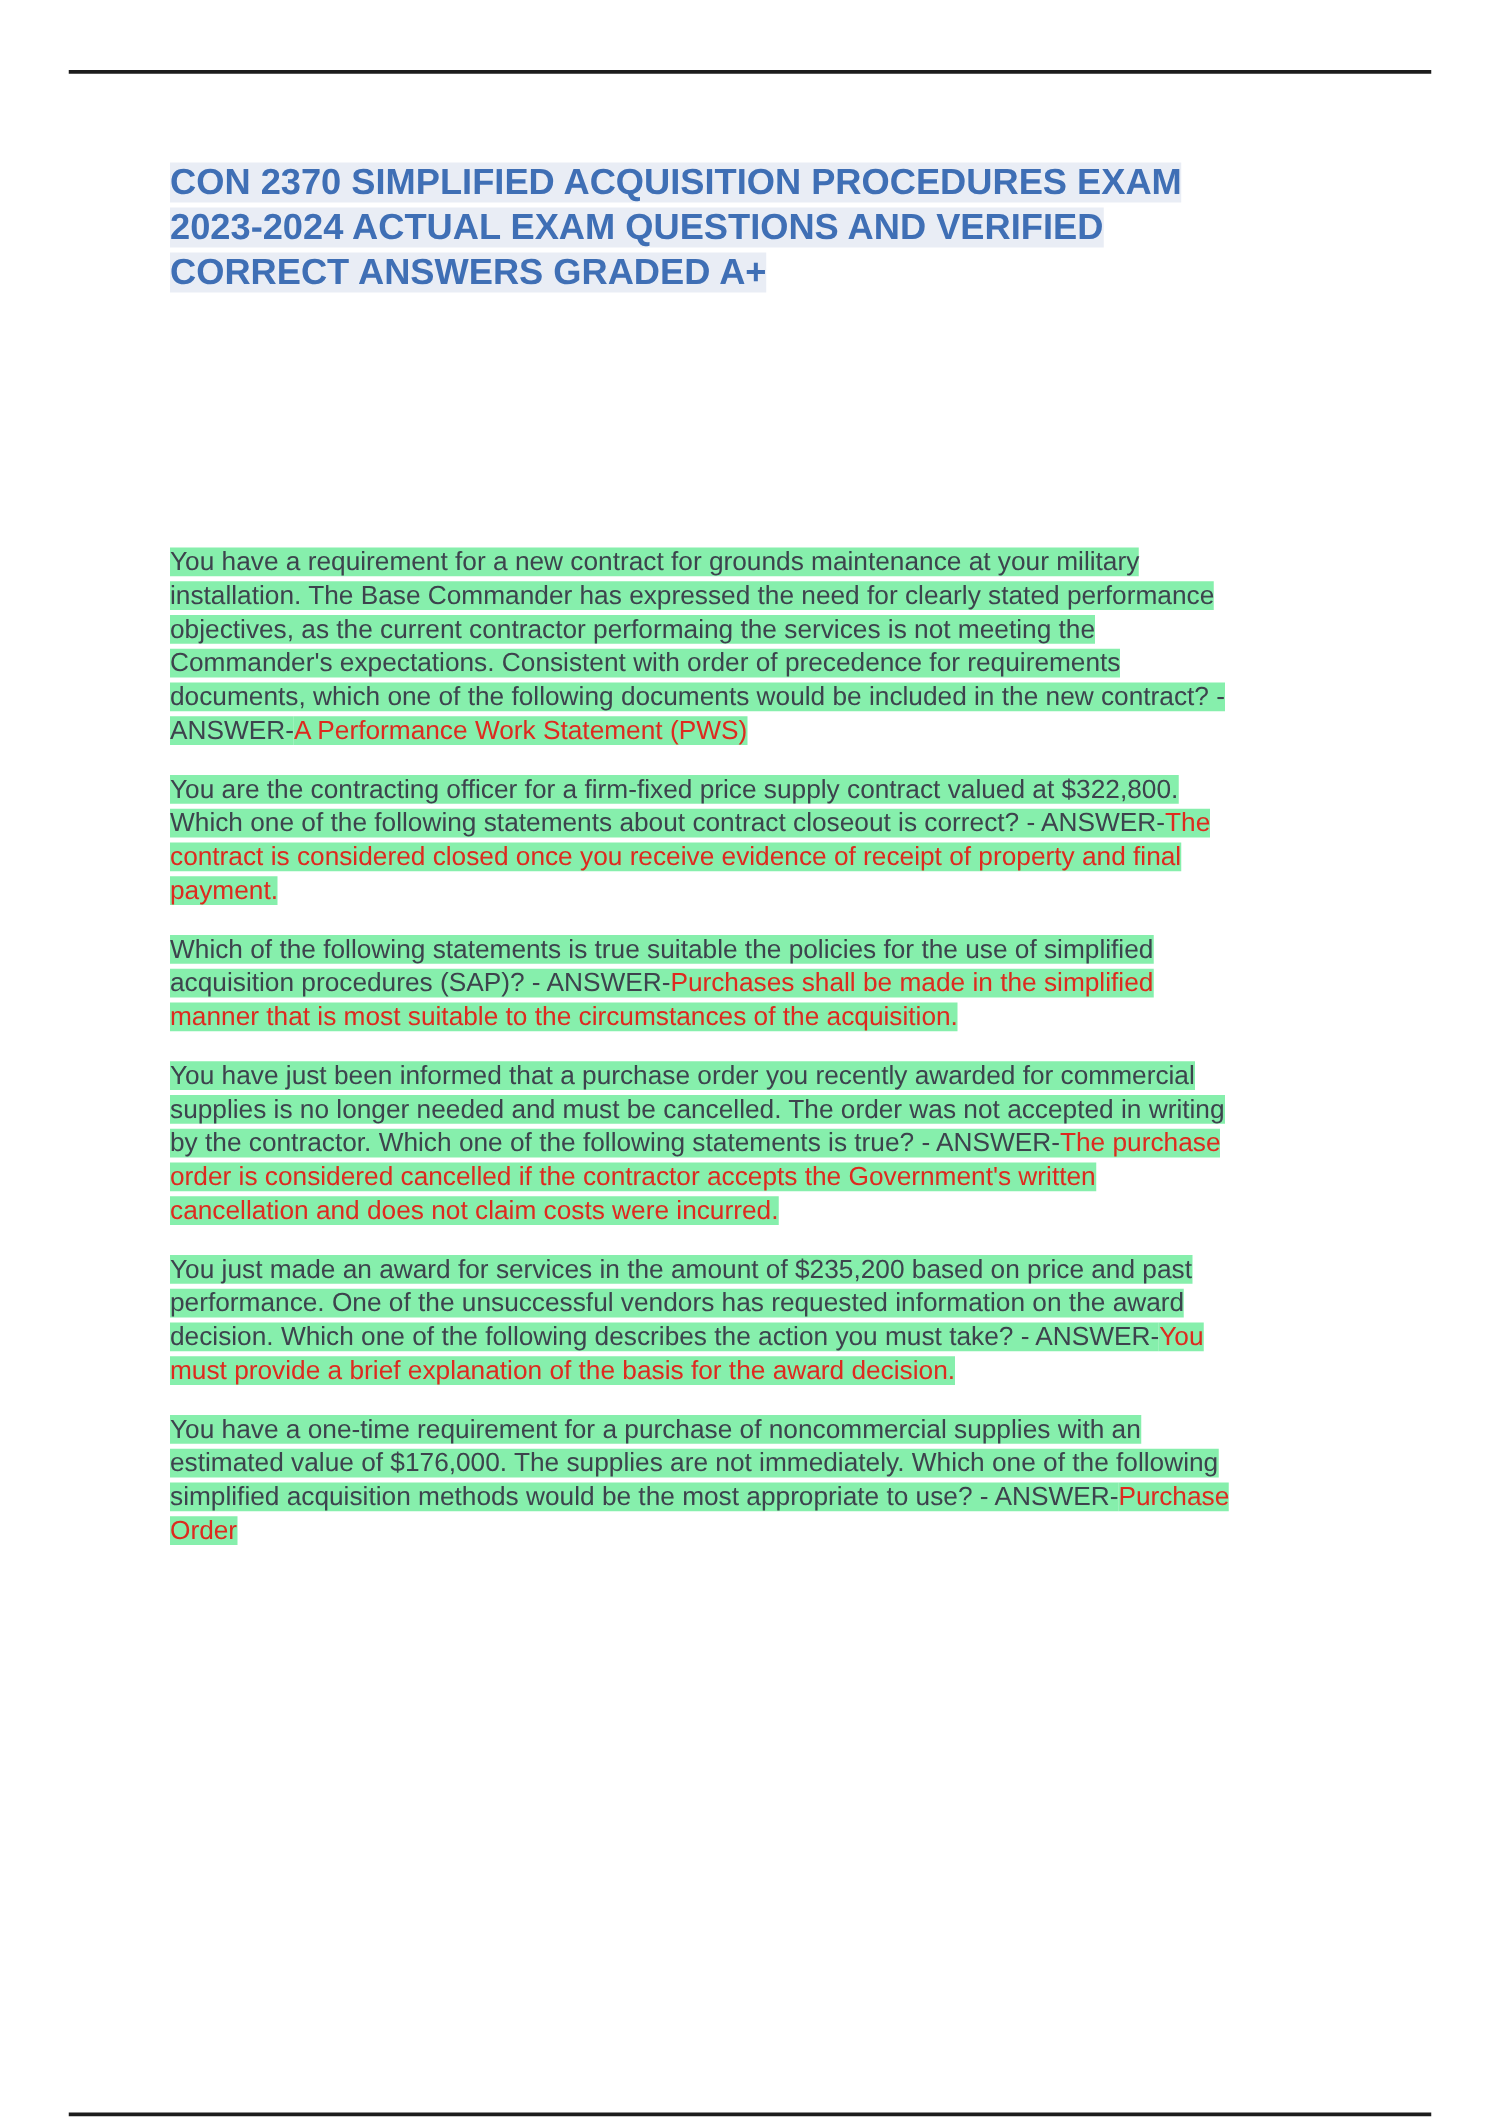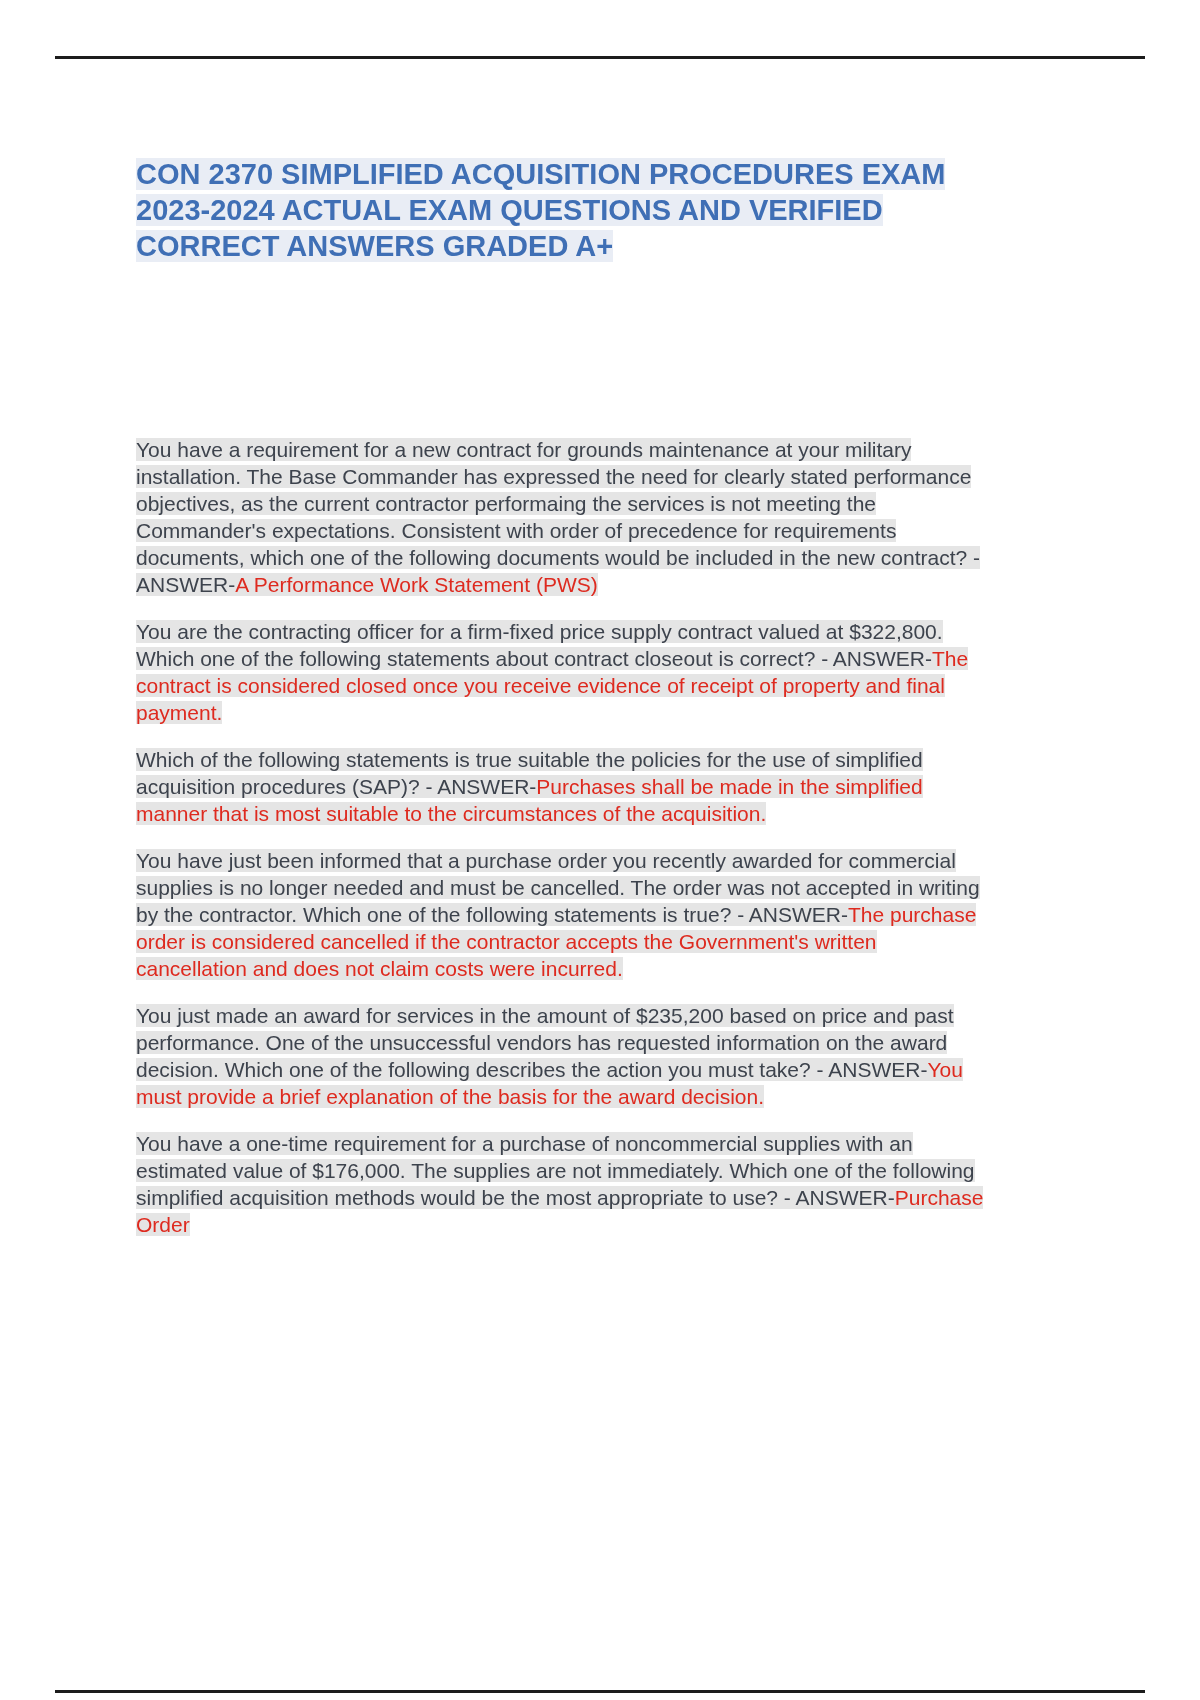--- a/index.html
+++ b/index.html
@@ -23,21 +23,21 @@
     width: 1090px;
     height: 3px;
     background: #1c1c1c;
   }
   .rule-top { top: 56px; }
   .rule-bottom { top: 1690px; }
 
   .title {
     position: absolute;
     left: 136px;
-    top: 156px;
+    top: 128px;
     width: 848px;
     margin: 0;
     font-size: 29px;
     font-weight: bold;
     line-height: 36px;
     color: #3f6fb5;
     letter-spacing: 0px;
   }
   .hl-title {
     background: #e9edf5;
@@ -51,21 +51,21 @@
     top: 436px;
     width: 848px;
   }
   .qa {
     margin: 0 0 20px 0;
     font-size: 21px;
     line-height: 27px;
     color: #3d434d;
   }
   .hl {
-    background: #e5e5e5;
+    background: #86efac;
     box-decoration-break: clone;
     text-align: center;
     -webkit-box-decoration-break: clone;
   }
   .q { color: #3d434d; }
   .a { color: #de2a1f; }
 </style>
 </head>
 <body>
 

